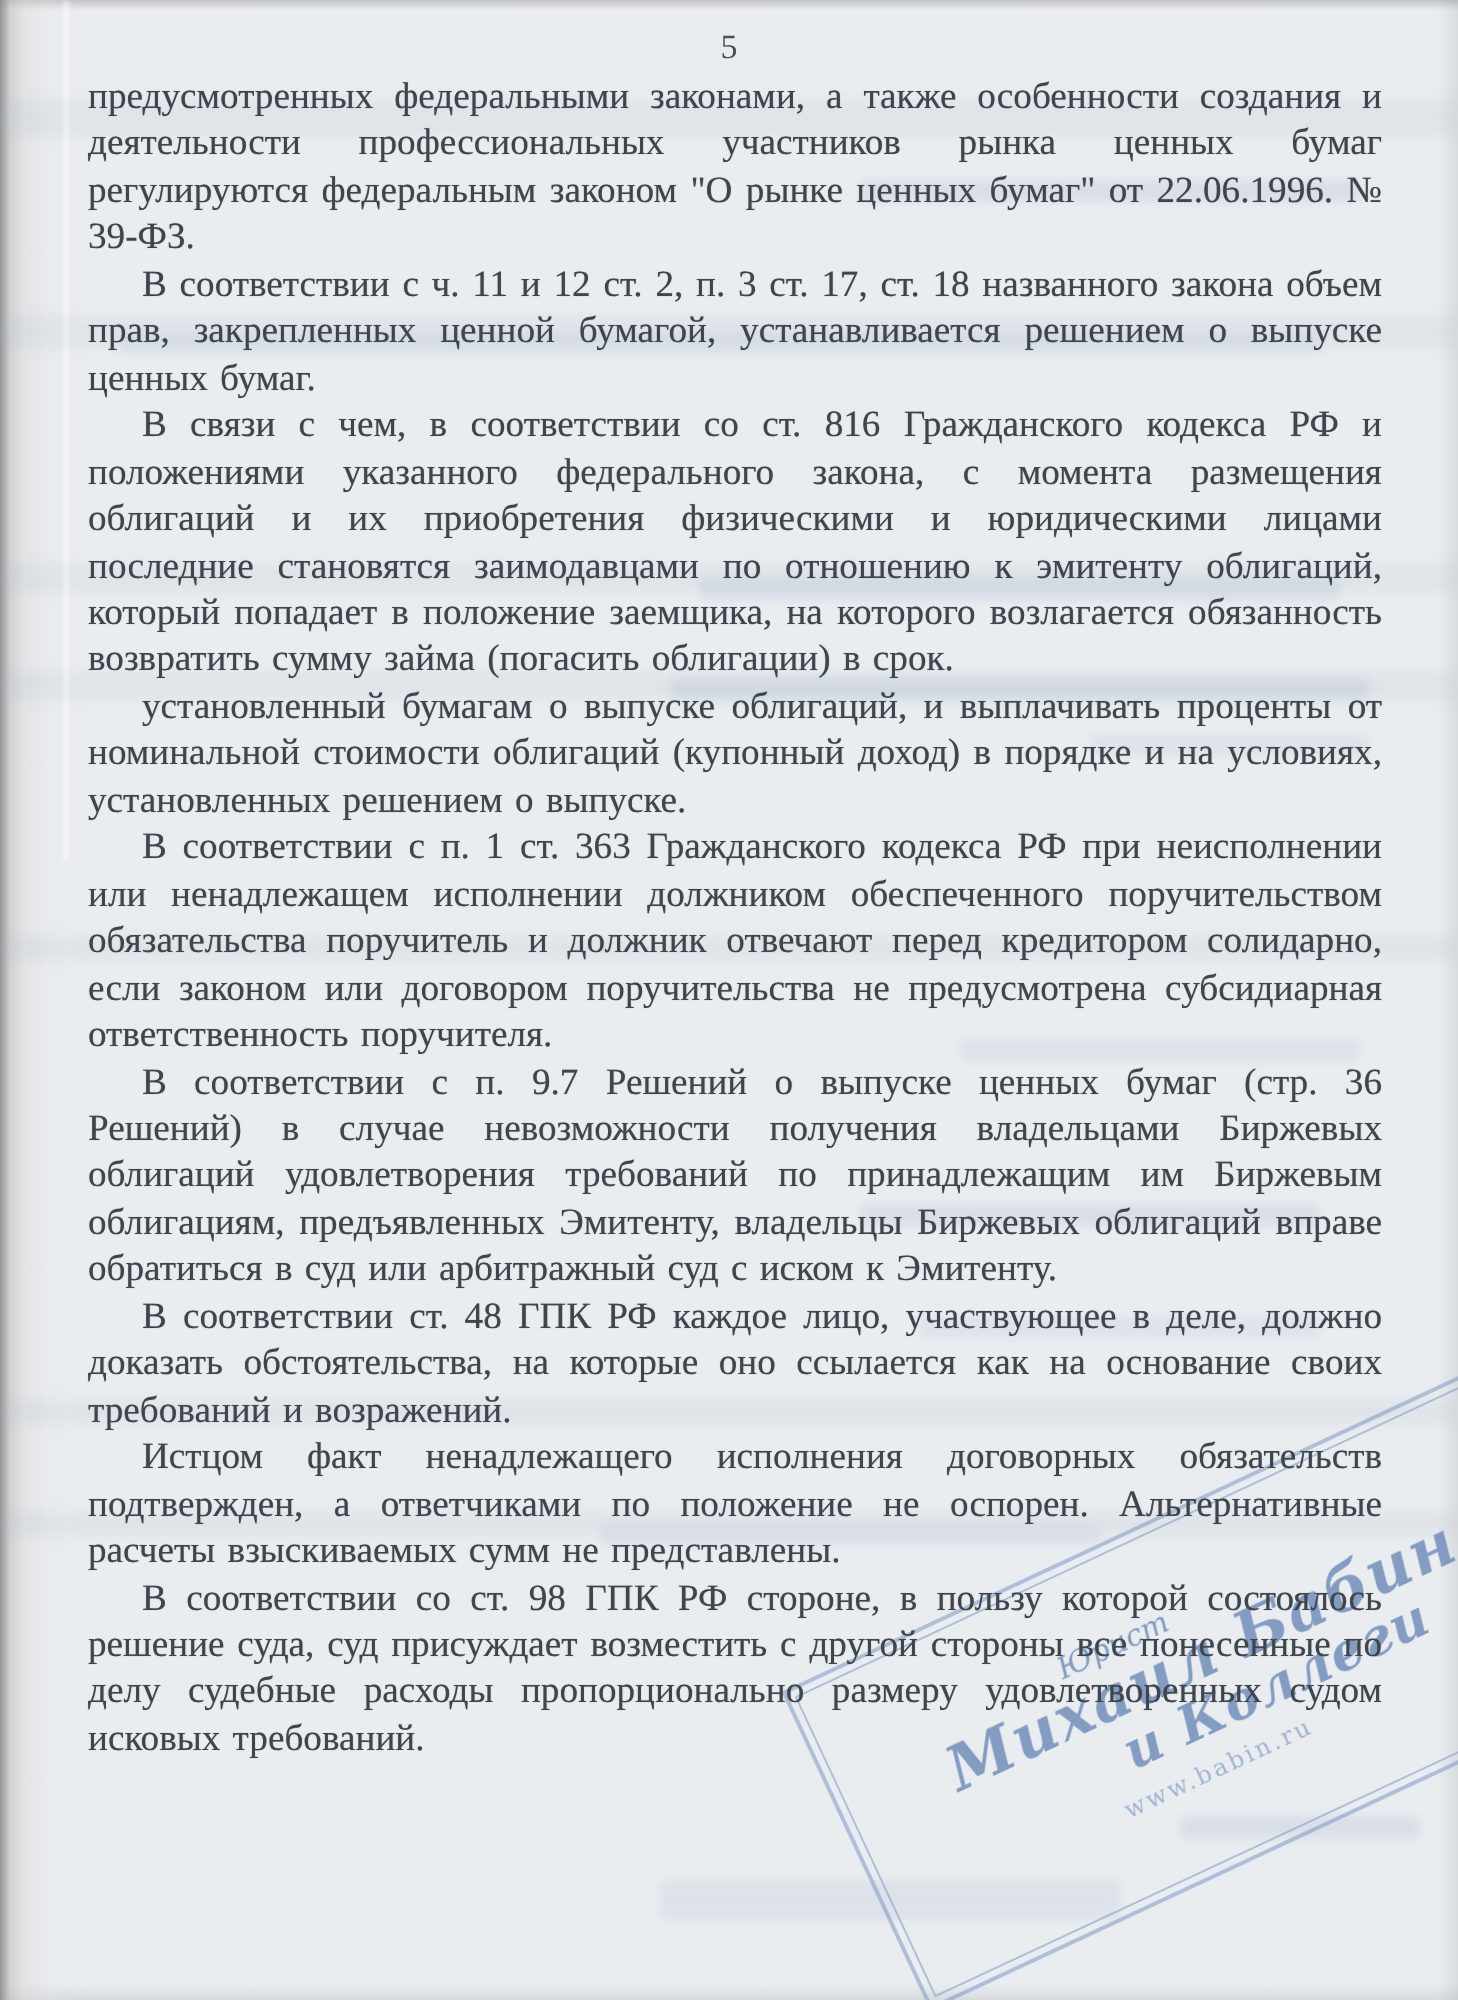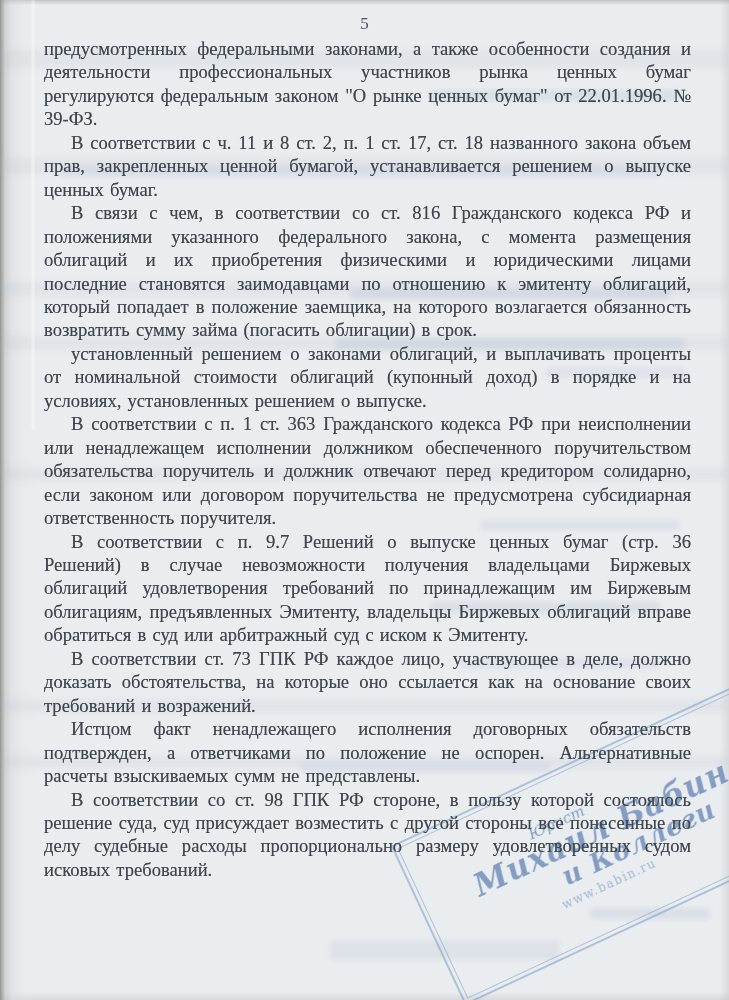--- a/index.html
+++ b/index.html
@@ -73,24 +73,24 @@
     <div class="stamp-inner">
       <div class="stamp-role">Юрист</div>
       <div class="stamp-name">Михаил Бабин</div>
       <div class="stamp-suffix">и Коллеги</div>
       <div class="stamp-site">www.babin.ru</div>
     </div>
   </div>
 
   <div class="page-number">5</div>
   <div class="text-body">
-      <p class="para">предусмотренных федеральными законами, а также особенности создания и деятельности профессиональных участников рынка ценных бумаг регулируются федеральным законом "О рынке ценных бумаг" от 22.01.1996. № 39-ФЗ.</p>
-      <p class="para indent">В соответствии с ч. 11 и 8 ст. 2, п. 1 ст. 17, ст. 18 названного закона объем прав, закрепленных ценной бумагой, устанавливается решением о выпуске ценных бумаг.</p>
+      <p class="para">предусмотренных федеральными законами, а также особенности создания и деятельности профессиональных участников рынка ценных бумаг регулируются федеральным законом "О рынке ценных бумаг" от 22.06.1996. № 39-ФЗ.</p>
+      <p class="para indent">В соответствии с ч. 11 и 12 ст. 2, п. 3 ст. 17, ст. 18 названного закона объем прав, закрепленных ценной бумагой, устанавливается решением о выпуске ценных бумаг.</p>
       <p class="para indent">В связи с чем, в соответствии со ст. 816 Гражданского кодекса РФ и положениями указанного федерального закона, с момента размещения облигаций и их приобретения физическими и юридическими лицами последние становятся заимодавцами по отношению к эмитенту облигаций, который попадает в положение заемщика, на которого возлагается обязанность возвратить сумму займа (погасить облигации) в срок.</p>
-      <p class="para indent">установленный решением о законами облигаций, и выплачивать проценты от номинальной стоимости облигаций (купонный доход) в порядке и на условиях, установленных решением о выпуске.</p>
+      <p class="para indent">установленный бумагам о выпуске облигаций, и выплачивать проценты от номинальной стоимости облигаций (купонный доход) в порядке и на условиях, установленных решением о выпуске.</p>
       <p class="para indent">В соответствии с п. 1 ст. 363 Гражданского кодекса РФ при неисполнении или ненадлежащем исполнении должником обеспеченного поручительством обязательства поручитель и должник отвечают перед кредитором солидарно, если законом или договором поручительства не предусмотрена субсидиарная ответственность поручителя.</p>
       <p class="para indent">В соответствии с п. 9.7 Решений о выпуске ценных бумаг (стр. 36 Решений) в случае невозможности получения владельцами Биржевых облигаций удовлетворения требований по принадлежащим им Биржевым облигациям, предъявленных Эмитенту, владельцы Биржевых облигаций вправе обратиться в суд или арбитражный суд с иском к Эмитенту.</p>
-      <p class="para indent">В соответствии ст. 73 ГПК РФ каждое лицо, участвующее в деле, должно доказать обстоятельства, на которые оно ссылается как на основание своих требований и возражений.</p>
+      <p class="para indent">В соответствии ст. 48 ГПК РФ каждое лицо, участвующее в деле, должно доказать обстоятельства, на которые оно ссылается как на основание своих требований и возражений.</p>
       <p class="para indent">Истцом факт ненадлежащего исполнения договорных обязательств подтвержден, а ответчиками по положение не оспорен. Альтернативные расчеты взыскиваемых сумм не представлены.</p>
       <p class="para indent">В соответствии со ст. 98 ГПК РФ стороне, в пользу которой состоялось решение суда, суд присуждает возместить с другой стороны все понесенные по делу судебные расходы пропорционально размеру удовлетворенных судом исковых требований.</p>
     </div>
 
 </div>
 
 </body></html>

